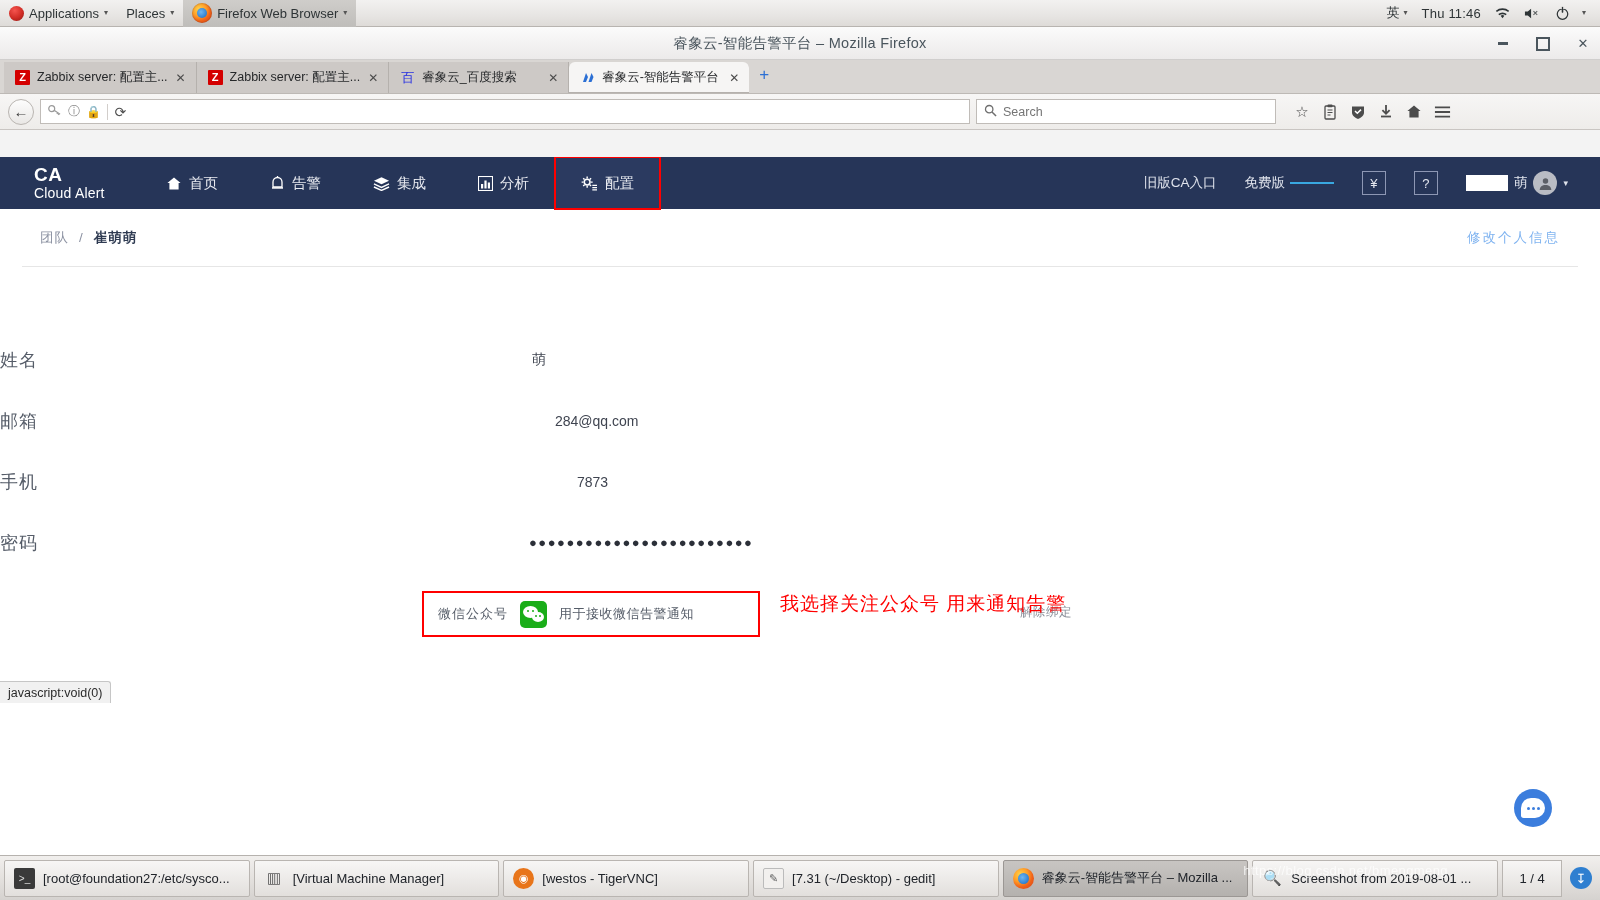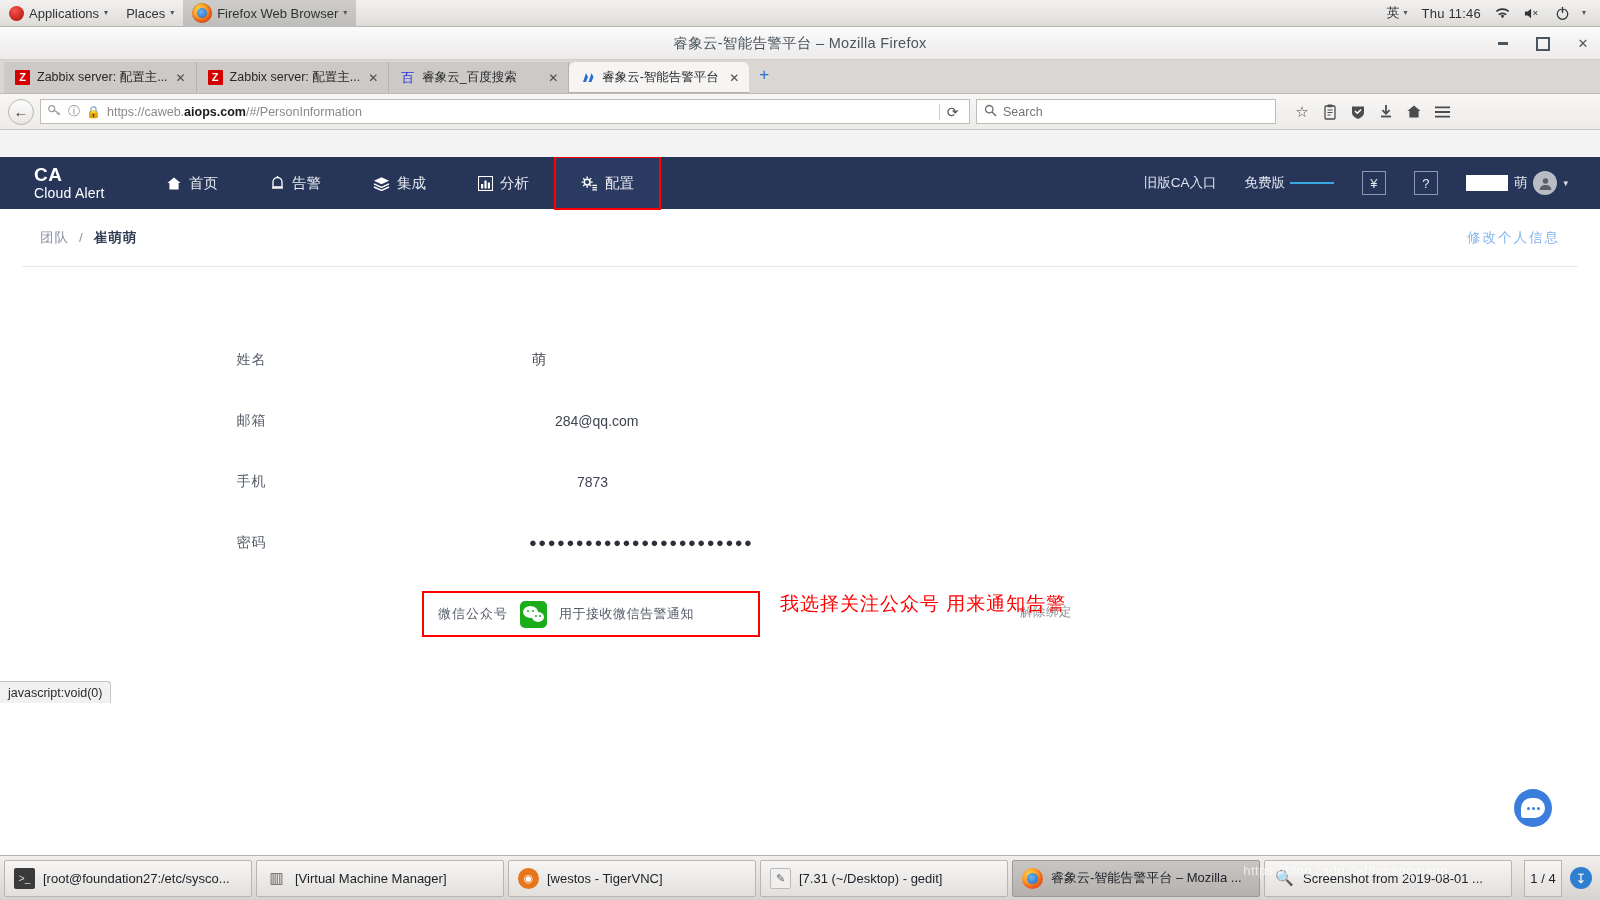--- a/index.html
+++ b/index.html
@@ -143,21 +143,21 @@
     margin: 0 22px; height: 58px; display: flex; align-items: center;
     border-bottom: 1px solid #e6e6e6; padding: 0 18px;
   }
   #crumbs { display:flex; align-items:center; gap:10px; font-size:13.5px; color:#8d93a3; letter-spacing: 1px; }
   #crumbs .current { color: #2f3b52; font-weight: bold; }
   #edit-link { margin-left: auto; font-size: 13.5px; color: #7fb3f0; letter-spacing: 2px; }
 
   
   #form { padding-top: 62px; }
   .frow { display: flex; align-items: center; height: 61px; }
-  .flabel { width: 503px; text-align: center; font-size: 14px; color: #555c68; letter-spacing: 1px; }
+  .flabel { width: 503px; text-align: left; font-size: 18px; color: #555c68; letter-spacing: 1px; }
   .fvalue { padding-left: 29px; font-size: 14px; color: #3f4450; }
   .fvalue.dots { letter-spacing: 1.5px; font-size: 13px; color: #2b2f38; padding-left: 26px; }
 
   
   #wechat-wrap { position: relative; margin-top: 18px; height: 46px; }
   #wechat-box {
     position: absolute; left: 422px; top: 0; width: 338px; height: 46px;
     border: 2px solid #ff0000; display: flex; align-items: center; padding-left: 14px; gap: 12px;
   }
   #wechat-label { font-size: 13px; color: #555c68; letter-spacing: 1px; }
@@ -224,21 +224,21 @@
   .tico-gedit { background:#f2f0ee; border:1px solid #bbb; color:#666; font-size:11px; border-radius:2px; }
   .tico-ff {
     border-radius:50%;
     background: radial-gradient(circle at 35% 32%, #ffd54a 0%, #ff9b27 38%, #f06219 62%, #d2401a 100%);
     position: relative;
   }
   .tico-ff::after { content:""; position:absolute; left:5px; top:5px; width:11px; height:11px; border-radius:50%;
     background: radial-gradient(circle at 40% 40%, #6fb6f0 0%, #2f7fd0 70%, #1a5ea8 100%); }
   .tico-shot { color:#5c6670; font-size:15px; }
   #workspace {
-    margin-left: auto; width: 38px; height: 37px;
+    margin-left: auto; width: 60px; height: 37px;
     background: linear-gradient(to bottom,#f7f6f5,#e2dfdc); border: 1px solid #b9b5b1;
     display:flex; align-items:center; justify-content:center; font-size:13px; color:#20242a; flex:none;
   }
   #tray-btn {
     width: 30px; height: 37px; display:flex; align-items:center; justify-content:center; flex:none;
   }
   #tray-btn .ico { width:22px;height:22px;border-radius:50%;background:#2f7fd0;color:#fff;display:flex;align-items:center;justify-content:center;font-size:13px; }
   #watermark {
     position: absolute; right: 152px; bottom: 22px;
     font-size: 13px; color: rgba(255,255,255,.72); letter-spacing:.4px; pointer-events:none;
@@ -338,21 +338,20 @@
     <div id="back-btn">←</div>
     <div id="urlbar">
       <span>
         <svg width="15" height="13" viewBox="0 0 16 14">
             <circle cx="5" cy="5" r="3.2" fill="none" stroke="#9a9a9a" stroke-width="1.3"></circle>
             <path d="M7.6 6.6L14 11M11.6 9.2l-1 1.6M13 10.2l-.9 1.5" stroke="#9a9a9a" stroke-width="1.3" fill="none"></path>
           </svg>
       </span>
       <span class="infoicon">ⓘ</span>
       <span class="lock">🔒</span>
-      <span id="url-text"><span class="dim">https://</span><span class="dim">caweb.</span><b>aiops.com</b><span class="dim">/#/PersonInformation</span></span>
       <span id="reload">⟳</span>
     </div>
     <div id="searchbar">
       <span>
         <svg width="13" height="13" viewBox="0 0 14 14">
             <circle cx="5.6" cy="5.6" r="4" fill="none" stroke="#6e6e6e" stroke-width="1.4"></circle>
             <path d="M8.6 8.6L13 13" stroke="#6e6e6e" stroke-width="1.6"></path>
           </svg>
       </span>
       <input id="search-input" style="border: none; outline: none; font-size: 12.5px; color: rgb(138, 138, 138); width: 100%; font-family: &quot;Liberation Sans&quot;, sans-serif; background: transparent;" placeholder="Search">

